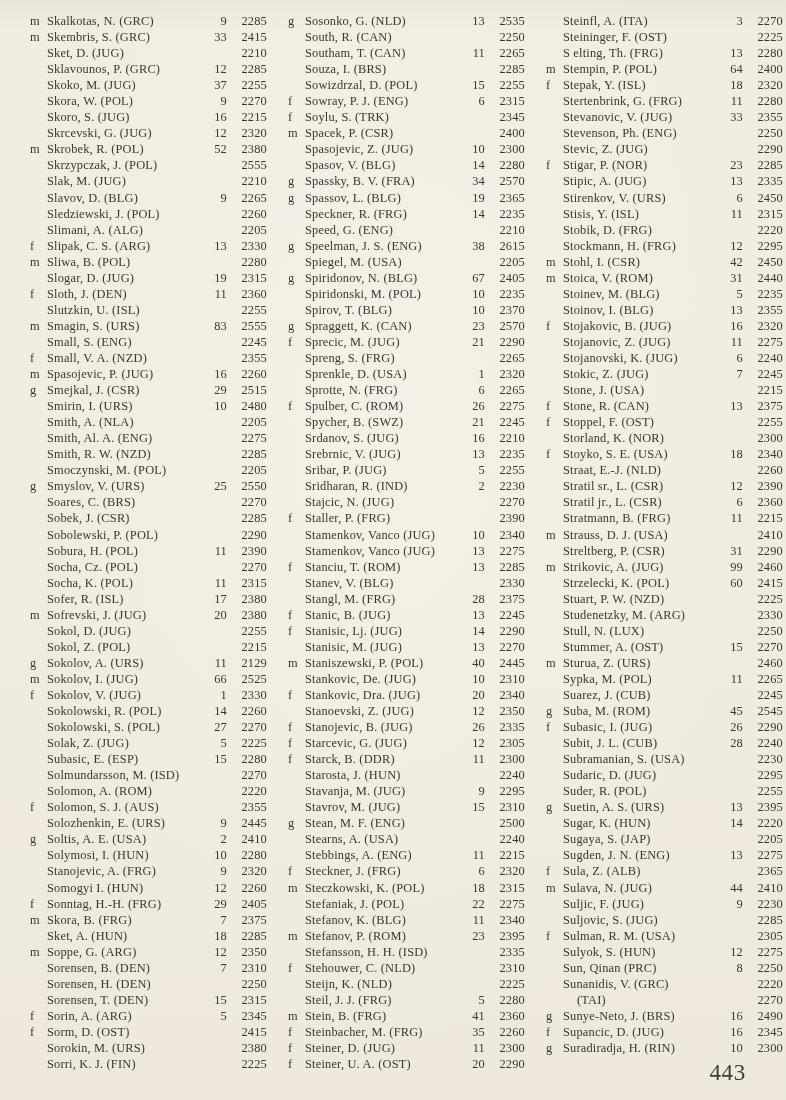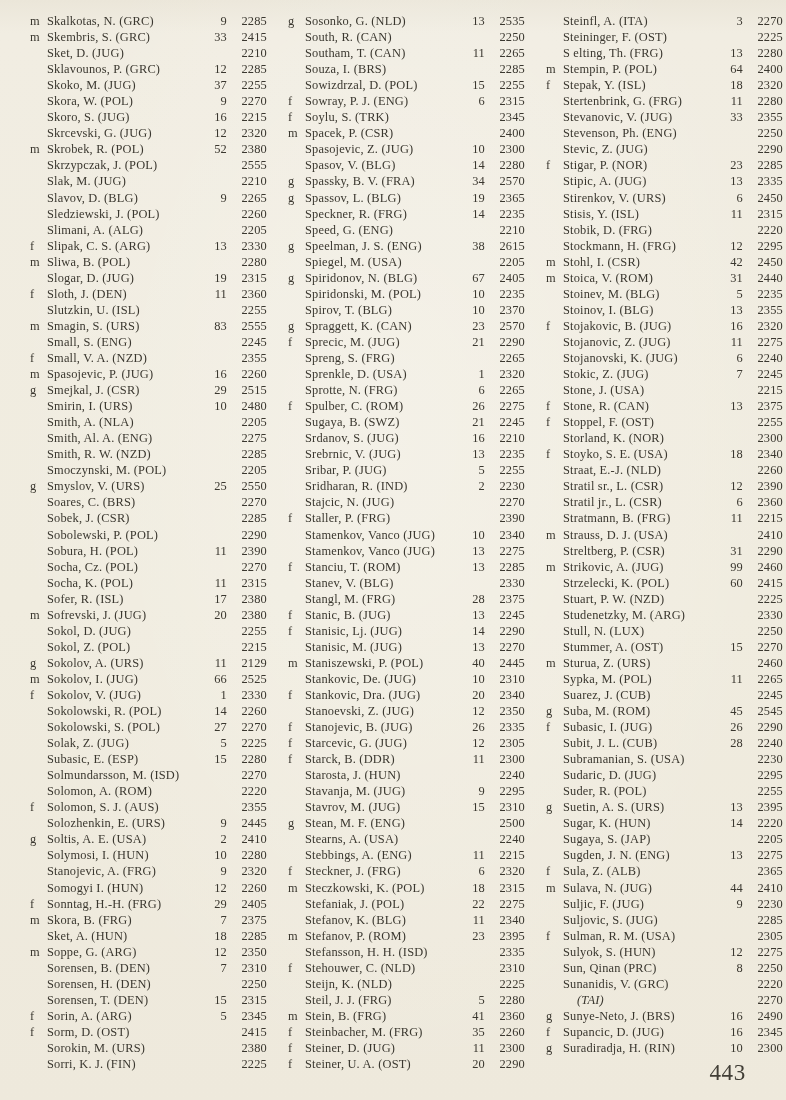--- a/index.html
+++ b/index.html
@@ -20,21 +20,21 @@
   .col{width:237px;flex:0 0 237px;}
   .row{
     display:flex;align-items:baseline;
     height:16.05px;line-height:16.05px;
     font-size:12.4px;color:#3a372f;
     letter-spacing:0.015em;
     white-space:nowrap;
   }
   .t{width:17px;flex:0 0 17px;text-align:left;}
   .n{flex:1 1 auto;overflow:hidden;}
-  .n.indent{padding-left:14px;font-style:italic;}
+  .n.indent{padding-left:14px;}
   .g{width:26px;flex:0 0 26px;text-align:right;}
   .r{width:40px;flex:0 0 40px;text-align:right;}
   .page-number{
     position:absolute;right:40px;bottom:14px;
     font-size:23px;color:#413e36;letter-spacing:0.03em;margin-left:48px;
   }
 </style>
 </head>
 <body>
 
@@ -584,21 +584,21 @@
           <span class="r">2265</span>
         </div>
         <div class="row">
           <span class="t">f</span>
           <span class="n">Spulber, C. (ROM)</span>
           <span class="g">26</span>
           <span class="r">2275</span>
         </div>
         <div class="row">
           <span class="t"></span>
-          <span class="n">Sugaya, B. (SWZ)</span>
+          <span class="n">Spycher, B. (SWZ)</span>
           <span class="g">21</span>
           <span class="r">2245</span>
         </div>
         <div class="row">
           <span class="t"></span>
           <span class="n">Srdanov, S. (JUG)</span>
           <span class="g">16</span>
           <span class="r">2210</span>
         </div>
         <div class="row">

